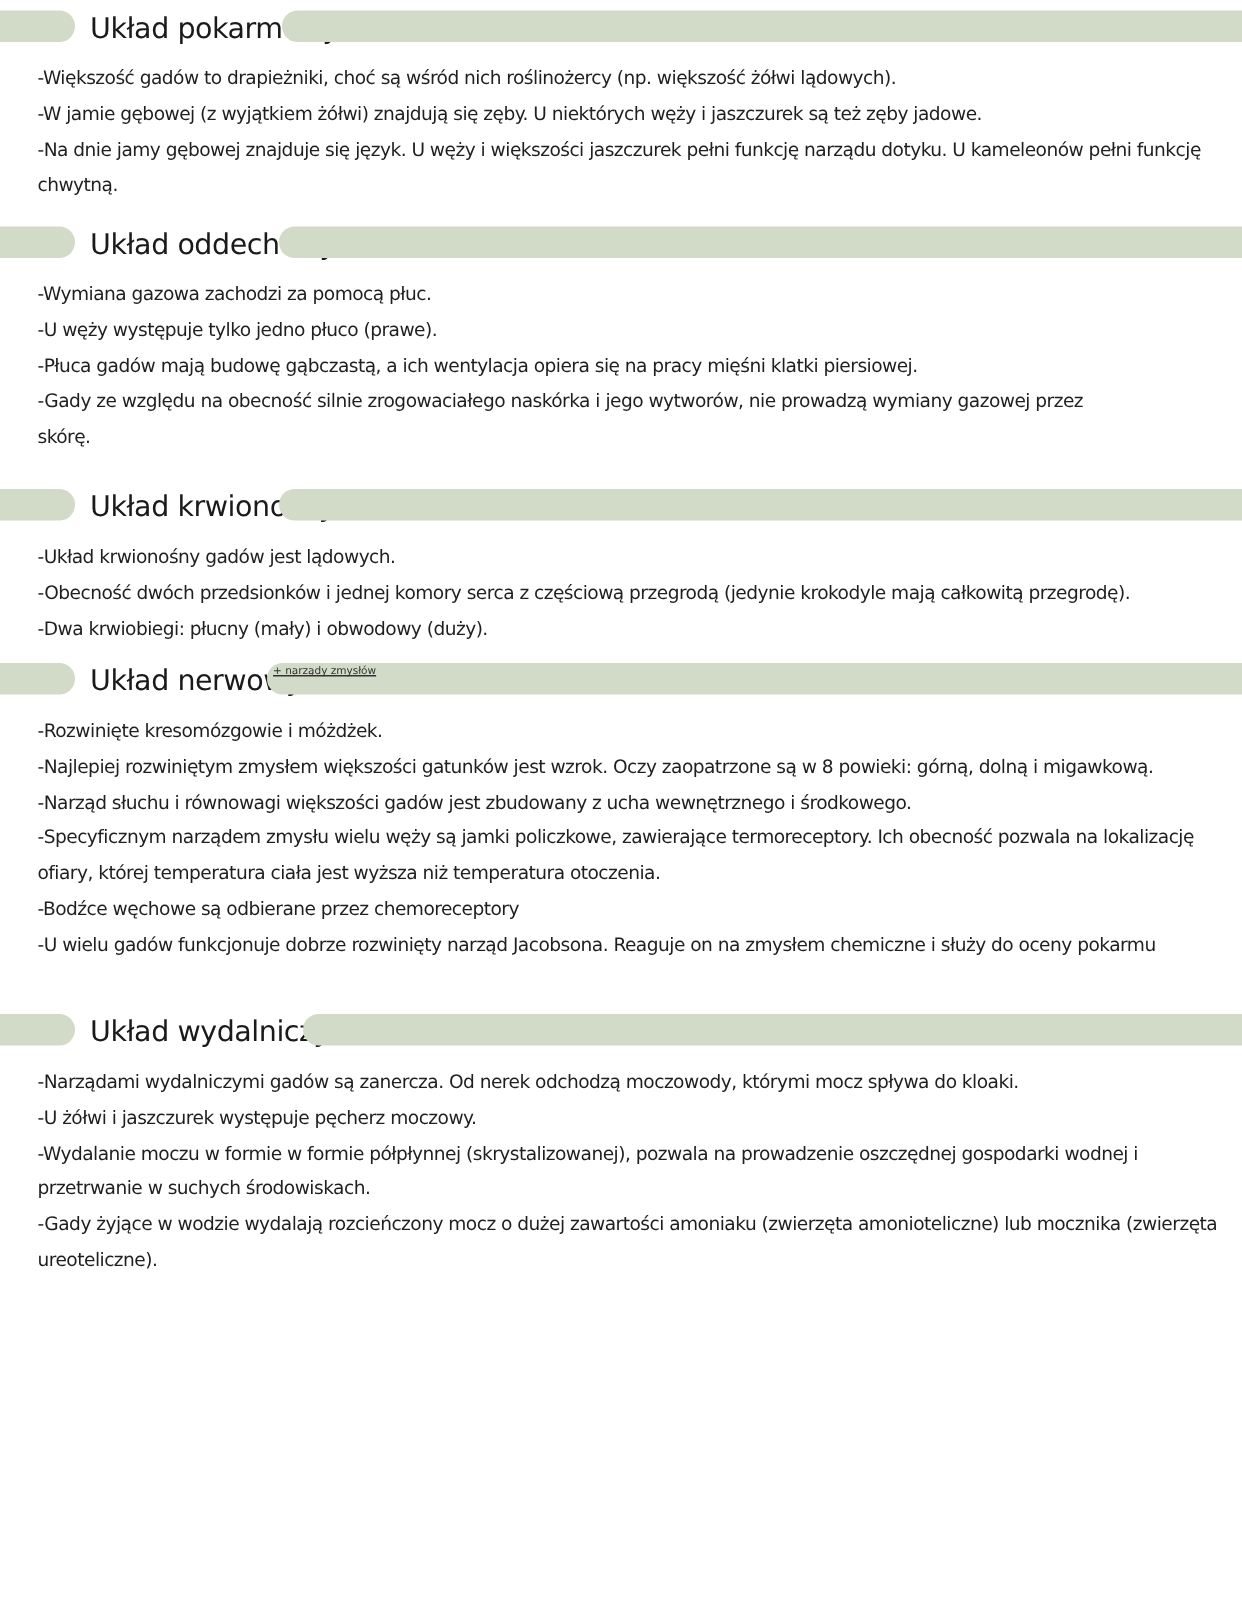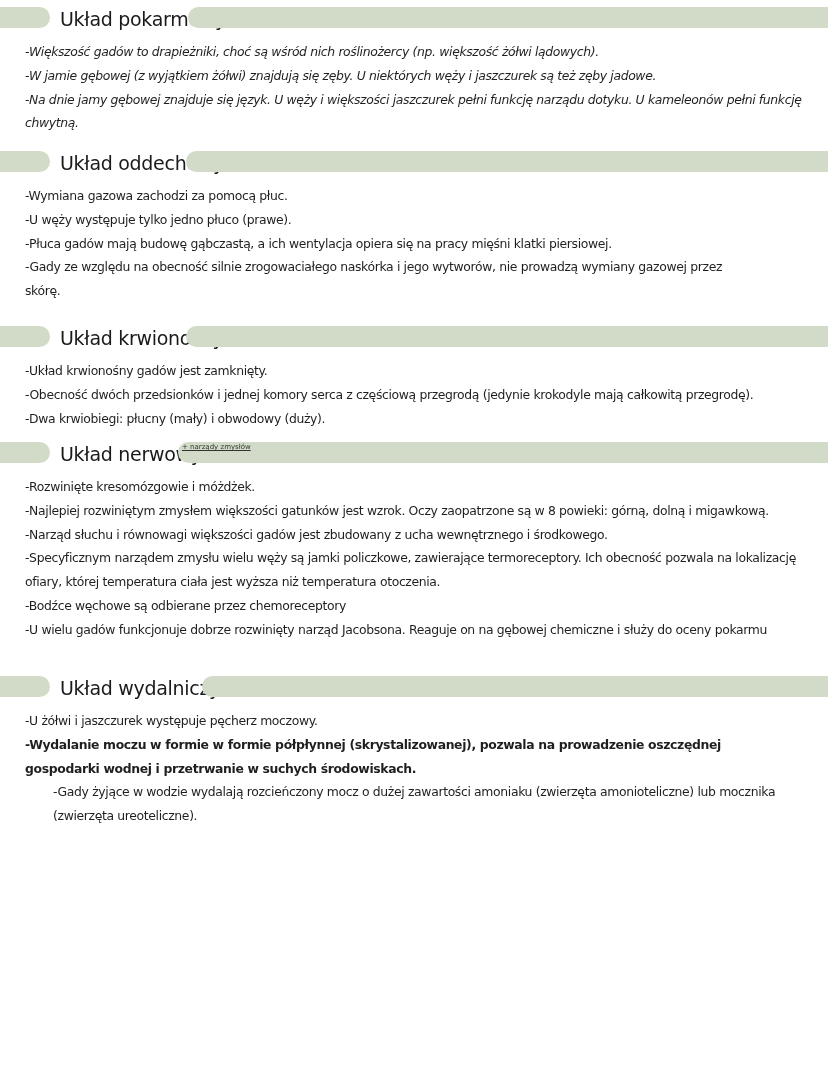--- a/index.html
+++ b/index.html
@@ -75,21 +75,21 @@
   </style>
 </head>
 <body>
 
 <div class="section" style="top:4px;">
   <div class="header">
     <div class="pill-left"></div>
     <div class="title">Układ pokarmowy</div>
     <div class="pill-right" style="left:188px;"></div>
   </div>
-  <div class="lines" style="margin-top:-0px;font-style:italic;">
+  <div class="lines" style="margin-top:-0px;">
     <div class="line">-Większość gadów to drapieżniki, choć są wśród nich roślinożercy (np. większość żółwi lądowych).</div>
     <div class="line">-W jamie gębowej (z wyjątkiem żółwi) znajdują się zęby. U niektórych węży i jaszczurek są też zęby jadowe.</div>
     <div class="line" style="">-Na dnie jamy gębowej znajduje się język. U węży i większości jaszczurek pełni funkcję narządu dotyku. U kameleonów pełni funkcję chwytną.</div>
   </div>
 </div>
 
 <div class="section" style="top:148px;">
   <div class="header">
     <div class="pill-left"></div>
     <div class="title">Układ oddechowy</div>
@@ -103,47 +103,48 @@
   </div>
 </div>
 
 <div class="section" style="top:323px;">
   <div class="header">
     <div class="pill-left"></div>
     <div class="title">Układ krwionośny</div>
     <div class="pill-right" style="left:186px;"></div>
   </div>
   <div class="lines">
-    <div class="line">-Układ krwionośny gadów jest zamknięty.</div>
+    <div class="line">-Układ krwionośny gadów jest lądowych.</div>
     <div class="line">-Obecność dwóch przedsionków i jednej komory serca z częściową przegrodą (jedynie krokodyle mają całkowitą przegrodę).</div>
     <div class="line">-Dwa krwiobiegi: płucny (mały) i obwodowy (duży).</div>
   </div>
 </div>
 
 <div class="section" style="top:439px;">
   <div class="header">
     <div class="pill-left"></div>
     <div class="title">Układ nerwowy</div>
     <div class="pill-right" style="left:178px;"></div>
     <div class="subnote" style="left:182px;">+ narządy zmysłów</div>
   </div>
   <div class="lines">
     <div class="line">-Rozwinięte kresomózgowie i móżdżek.</div>
     <div class="line">-Najlepiej rozwiniętym zmysłem większości gatunków jest wzrok. Oczy zaopatrzone są w 8 powieki: górną, dolną i migawkową.</div>
     <div class="line">-Narząd słuchu i równowagi większości gadów jest zbudowany z ucha wewnętrznego i środkowego.</div>
     <div class="line">-Specyficznym narządem zmysłu wielu węży są jamki policzkowe, zawierające termoreceptory. Ich obecność pozwala na lokalizację ofiary, której temperatura ciała jest wyższa niż temperatura otoczenia.</div>
     <div class="line">-Bodźce węchowe są odbierane przez chemoreceptory</div>
-    <div class="line">-U wielu gadów funkcjonuje dobrze rozwinięty narząd Jacobsona. Reaguje on na gębowej chemiczne i służy do oceny pokarmu</div>
+    <div class="line">-U wielu gadów funkcjonuje dobrze rozwinięty narząd Jacobsona. Reaguje on na zmysłem chemiczne i służy do oceny pokarmu</div>
   </div>
 </div>
 
 <div class="section" style="top:673px;">
   <div class="header">
     <div class="pill-left"></div>
     <div class="title">Układ wydalniczy</div>
     <div class="pill-right" style="left:202px;"></div>
   </div>
   <div class="lines">
+    <div class="line">-Narządami wydalniczymi gadów są zanercza. Od nerek odchodzą moczowody, którymi mocz spływa do kloaki.</div>
     <div class="line">-U żółwi i jaszczurek występuje pęcherz moczowy.</div>
-    <div class="line" style="padding-right:60px;font-weight:bold;">-Wydalanie moczu w formie w formie półpłynnej (skrystalizowanej), pozwala na prowadzenie oszczędnej gospodarki wodnej i przetrwanie w suchych środowiskach.</div>
-    <div class="line" style="padding-right:0px;margin-left:28px;">-Gady żyjące w wodzie wydalają rozcieńczony mocz o dużej zawartości amoniaku (zwierzęta amonioteliczne) lub mocznika (zwierzęta ureoteliczne).</div>
+    <div class="line" style="padding-right:60px;">-Wydalanie moczu w formie w formie półpłynnej (skrystalizowanej), pozwala na prowadzenie oszczędnej gospodarki wodnej i przetrwanie w suchych środowiskach.</div>
+    <div class="line" style="padding-right:0px;">-Gady żyjące w wodzie wydalają rozcieńczony mocz o dużej zawartości amoniaku (zwierzęta amonioteliczne) lub mocznika (zwierzęta ureoteliczne).</div>
   </div>
 </div>
 
 </body></html>

